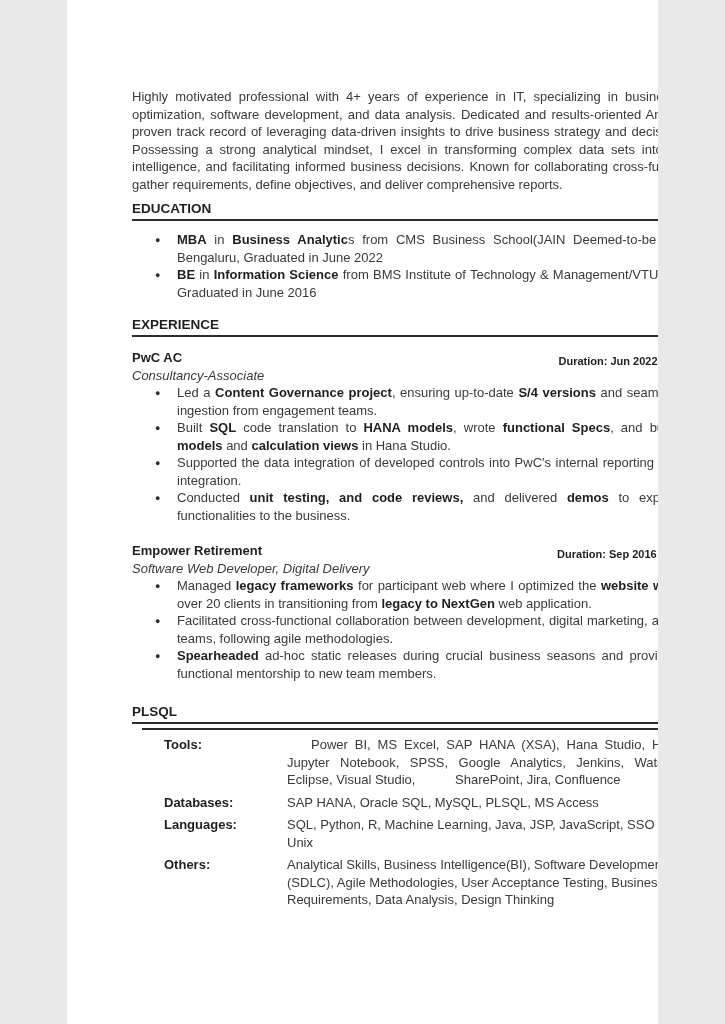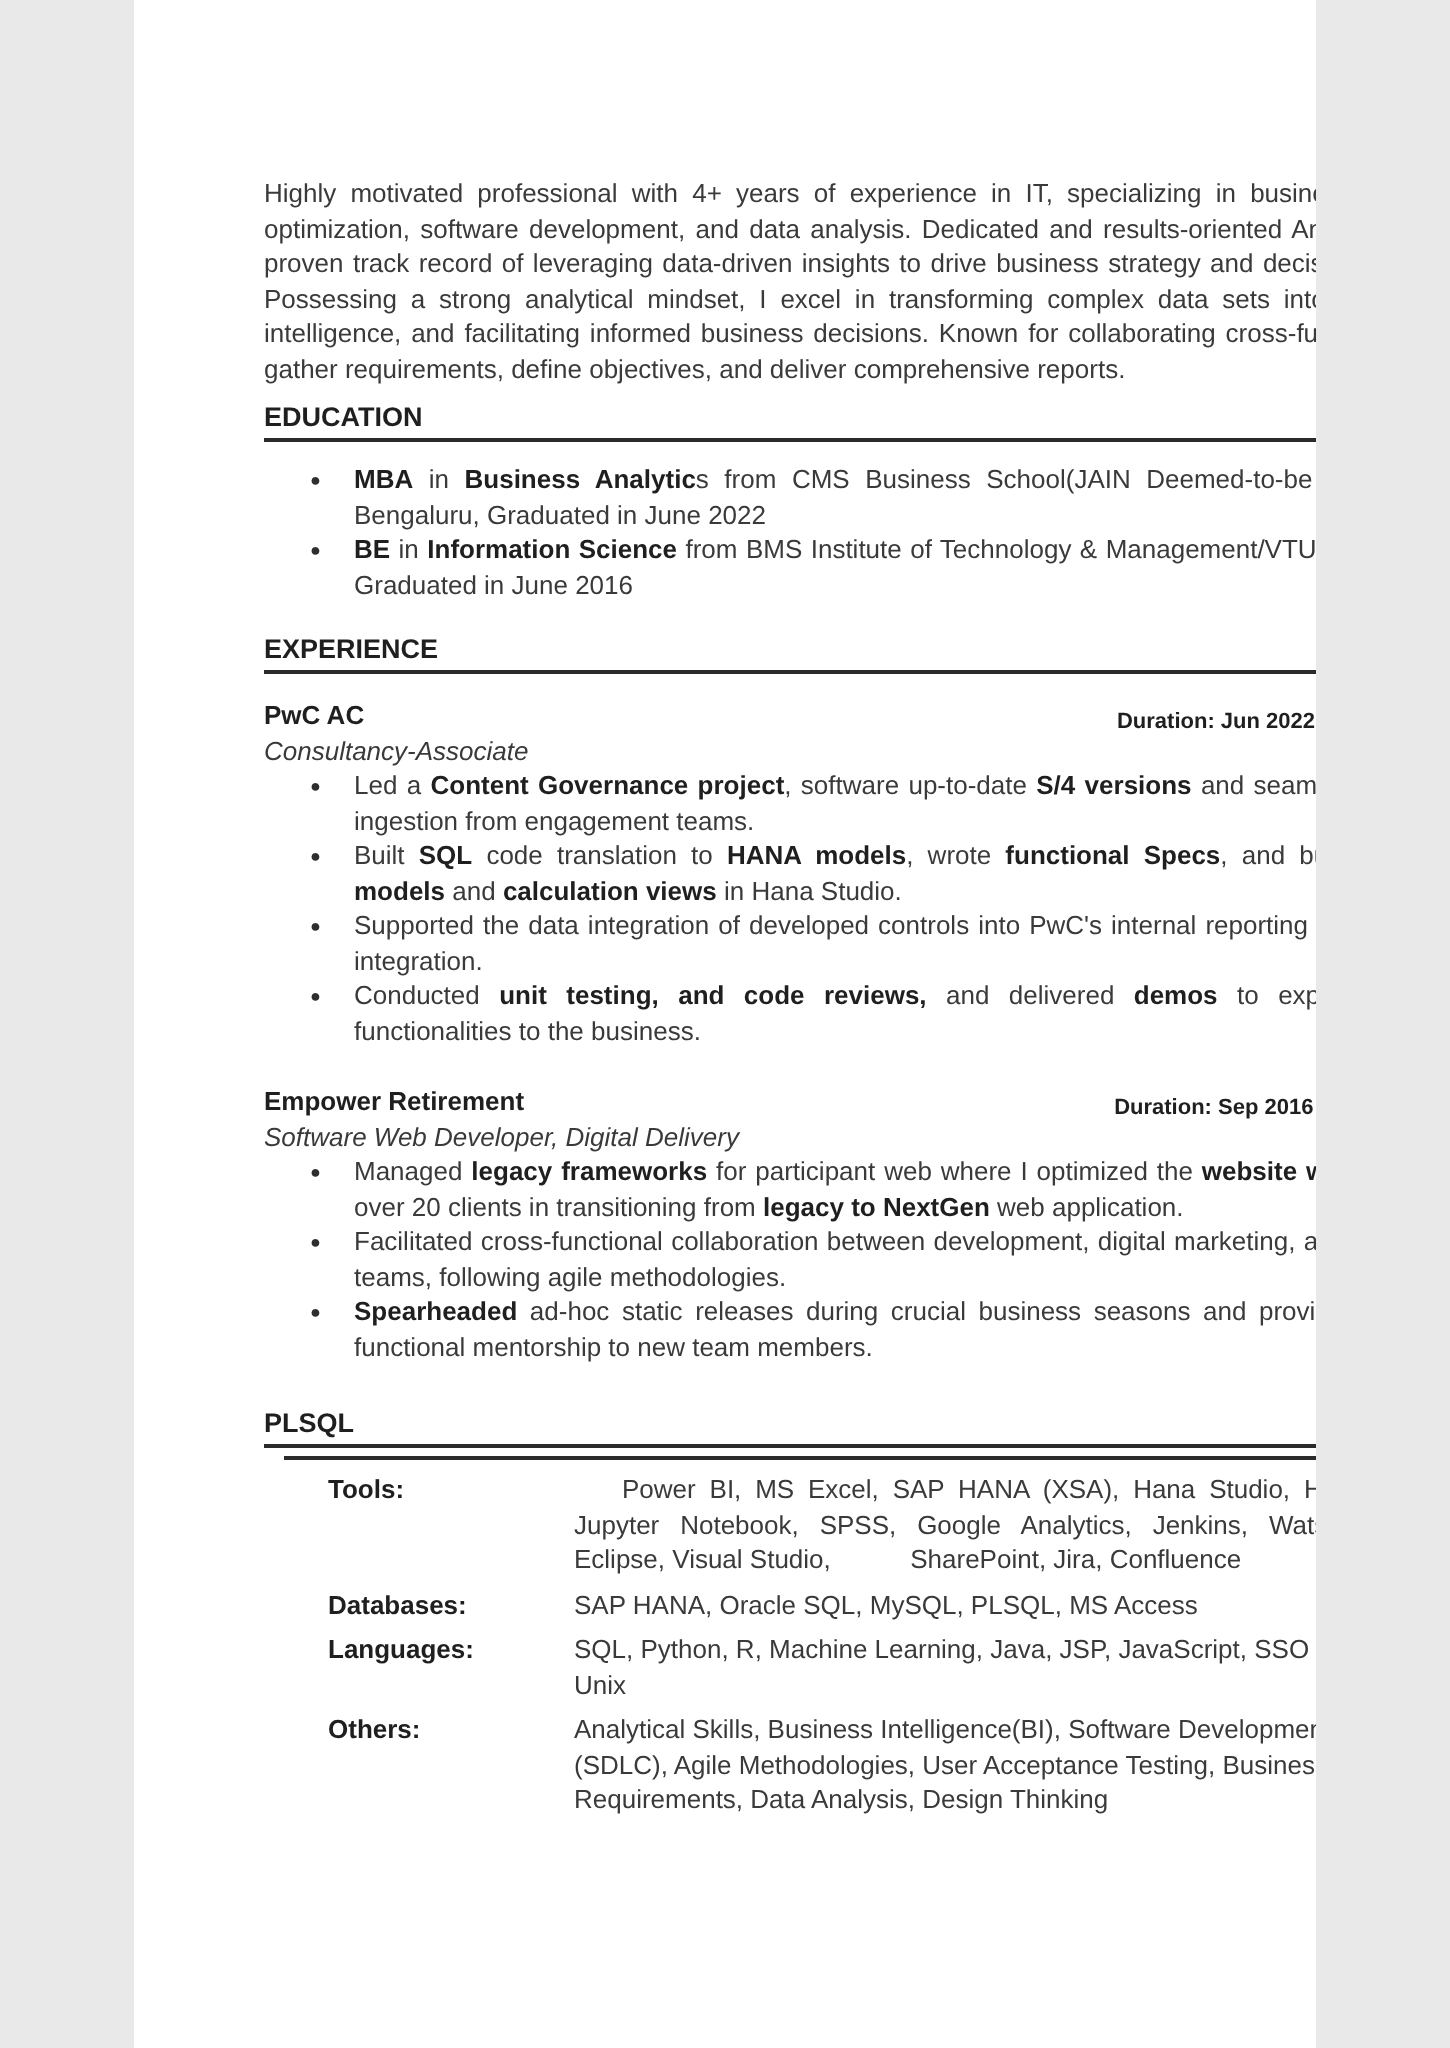--- a/index.html
+++ b/index.html
@@ -68,21 +68,21 @@
         </ul>
     </section>
 
     <section class="sec-experience">
       <h2 class="sec-h exp-head-gap">EXPERIENCE</h2>
       <div id="jobs">
           <div class="job">
             <div class="job-head"><span class="company">PwC AC</span><span class="duration">Duration: Jun 2022 - Dec 2022</span></div>
             <div class="role">Consultancy-Associate</div>
             <ul class="blist">
-              <li><span class="blt">●</span><span><span>Led a </span><span class="b">Content Governance project</span><span>, software up-to-date </span><span class="b">S/4 versions</span><span> and seamless content ingestion from engagement teams.</span></span></li>
+              <li><span class="blt">●</span><span><span>Led a </span><span class="b">Content Governance project</span><span>, ensuring up-to-date </span><span class="b">S/4 versions</span><span> and seamless content ingestion from engagement teams.</span></span></li>
               <li><span class="blt">●</span><span><span>Built </span><span class="b">SQL</span><span> code translation to </span><span class="b">HANA models</span><span>, wrote </span><span class="b">functional Specs</span><span>, and built </span><span class="b">analytic models</span><span> and </span><span class="b">calculation views</span><span> in Hana Studio.</span></span></li>
               <li><span class="blt">●</span><span><span>Supported the data integration of developed controls into PwC's internal reporting tool for data integration.</span></span></li>
               <li><span class="blt">●</span><span><span>Conducted </span><span class="b">unit testing, and code reviews,</span><span> and delivered </span><span class="b">demos</span><span> to explain control functionalities to the business.</span></span></li>
             </ul>
           </div>
           <div class="job">
             <div class="job-head"><span class="company">Empower Retirement</span><span class="duration">Duration: Sep 2016 - Aug 2020</span></div>
             <div class="role">Software Web Developer, Digital Delivery</div>
             <ul class="blist">
               <li><span class="blt">●</span><span><span>Managed </span><span class="b">legacy frameworks</span><span> for participant web where I optimized the </span><span class="b">website workflow</span><span> for over 20 clients in transitioning from </span><span class="b">legacy to NextGen</span><span> web application.</span></span></li>

